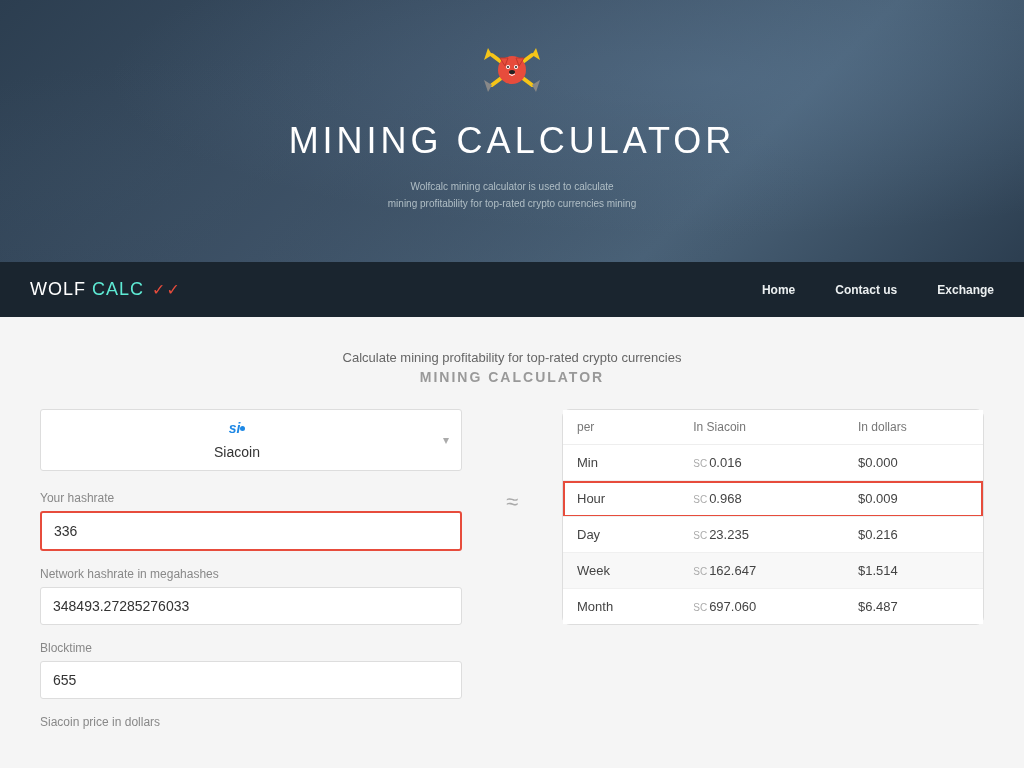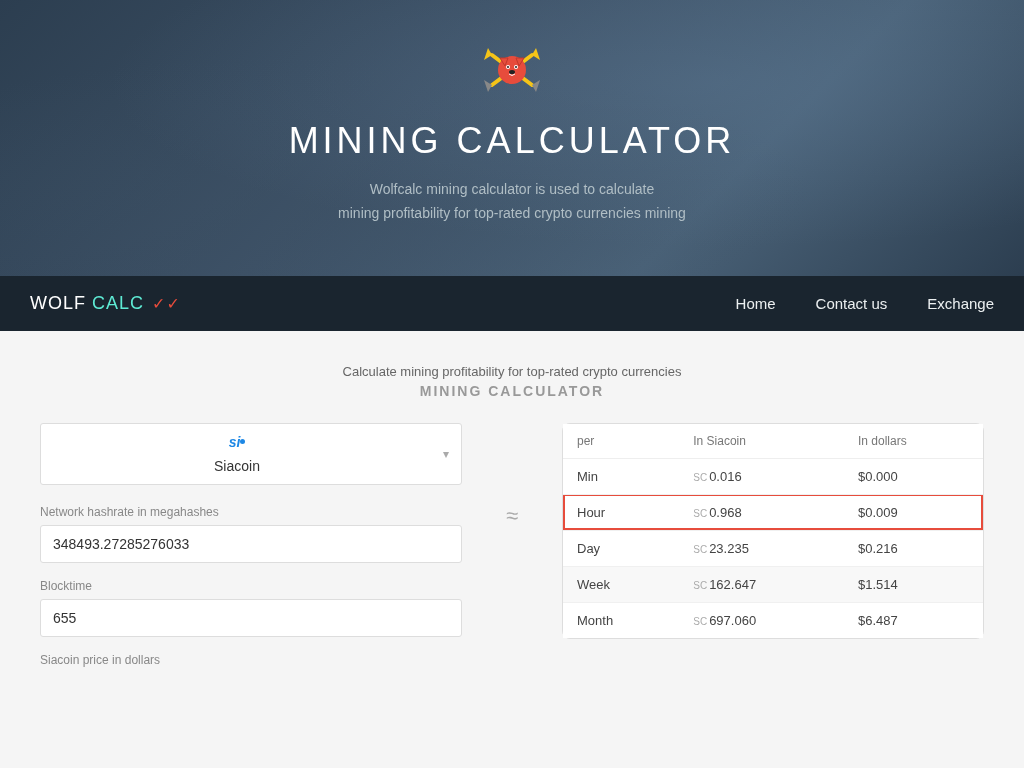--- a/index.html
+++ b/index.html
@@ -30,21 +30,21 @@
       justify-content: center;
     }
     .hero-title {
       font-size: 36px;
       font-weight: 300;
       color: #ffffff;
       letter-spacing: 4px;
       margin-bottom: 16px;
     }
     .hero-subtitle {
-      font-size: 14px;
+      font-size: 10px;
       color: #b0bec5;
       line-height: 1.7;
     }
 
     
     .navbar {
       background: #1a252f;
       display: flex;
       align-items: center;
       justify-content: space-between;
@@ -64,22 +64,22 @@
     .brand-calc { color: #5eead4; }
     .brand-check { color: #e74c3c; font-size: 16px; margin-left: 2px; }
     .navbar-nav {
       display: flex;
       gap: 40px;
       align-items: center;
     }
     .nav-link {
       color: #ecf0f1;
       text-decoration: none;
-      font-size: 15px;
-      font-weight: 400;
+      font-size: 12px;
+      font-weight: 700;
       cursor: pointer;
       transition: color 0.2s;
     }
 
     
     .main-content {
       background: #f5f5f5;
       min-height: 500px;
       padding: 30px 40px 40px;
     }
@@ -273,20 +273,24 @@
     <div class="calc-left">
 
       <div class="coin-select-wrapper">
         <div class="coin-select-display">
           <span style="color:#1e88e5; font-style:italic; font-weight:700; font-size:14px;">si<span style="display:inline-block;width:5px;height:5px;background:#1e88e5;border-radius:50%;margin-bottom:2px;vertical-align:middle;"></span></span>
           <span>Siacoin</span>
           <span class="chevron">▾</span>
         </div>
       </div>
 
+      <div class="form-group">
+        <label class="form-label">Your hashrate</label>
+        <input type="text" class="form-input highlighted" value="336" style="">
+      </div>
 
       <div class="form-group">
         <label class="form-label">Network hashrate in megahashes</label>
         <input type="text" class="form-input" value="348493.27285276033" style="">
       </div>
 
       <div class="form-group">
         <label class="form-label">Blocktime</label>
         <input type="text" class="form-input" value="655" style="">
       </div>

